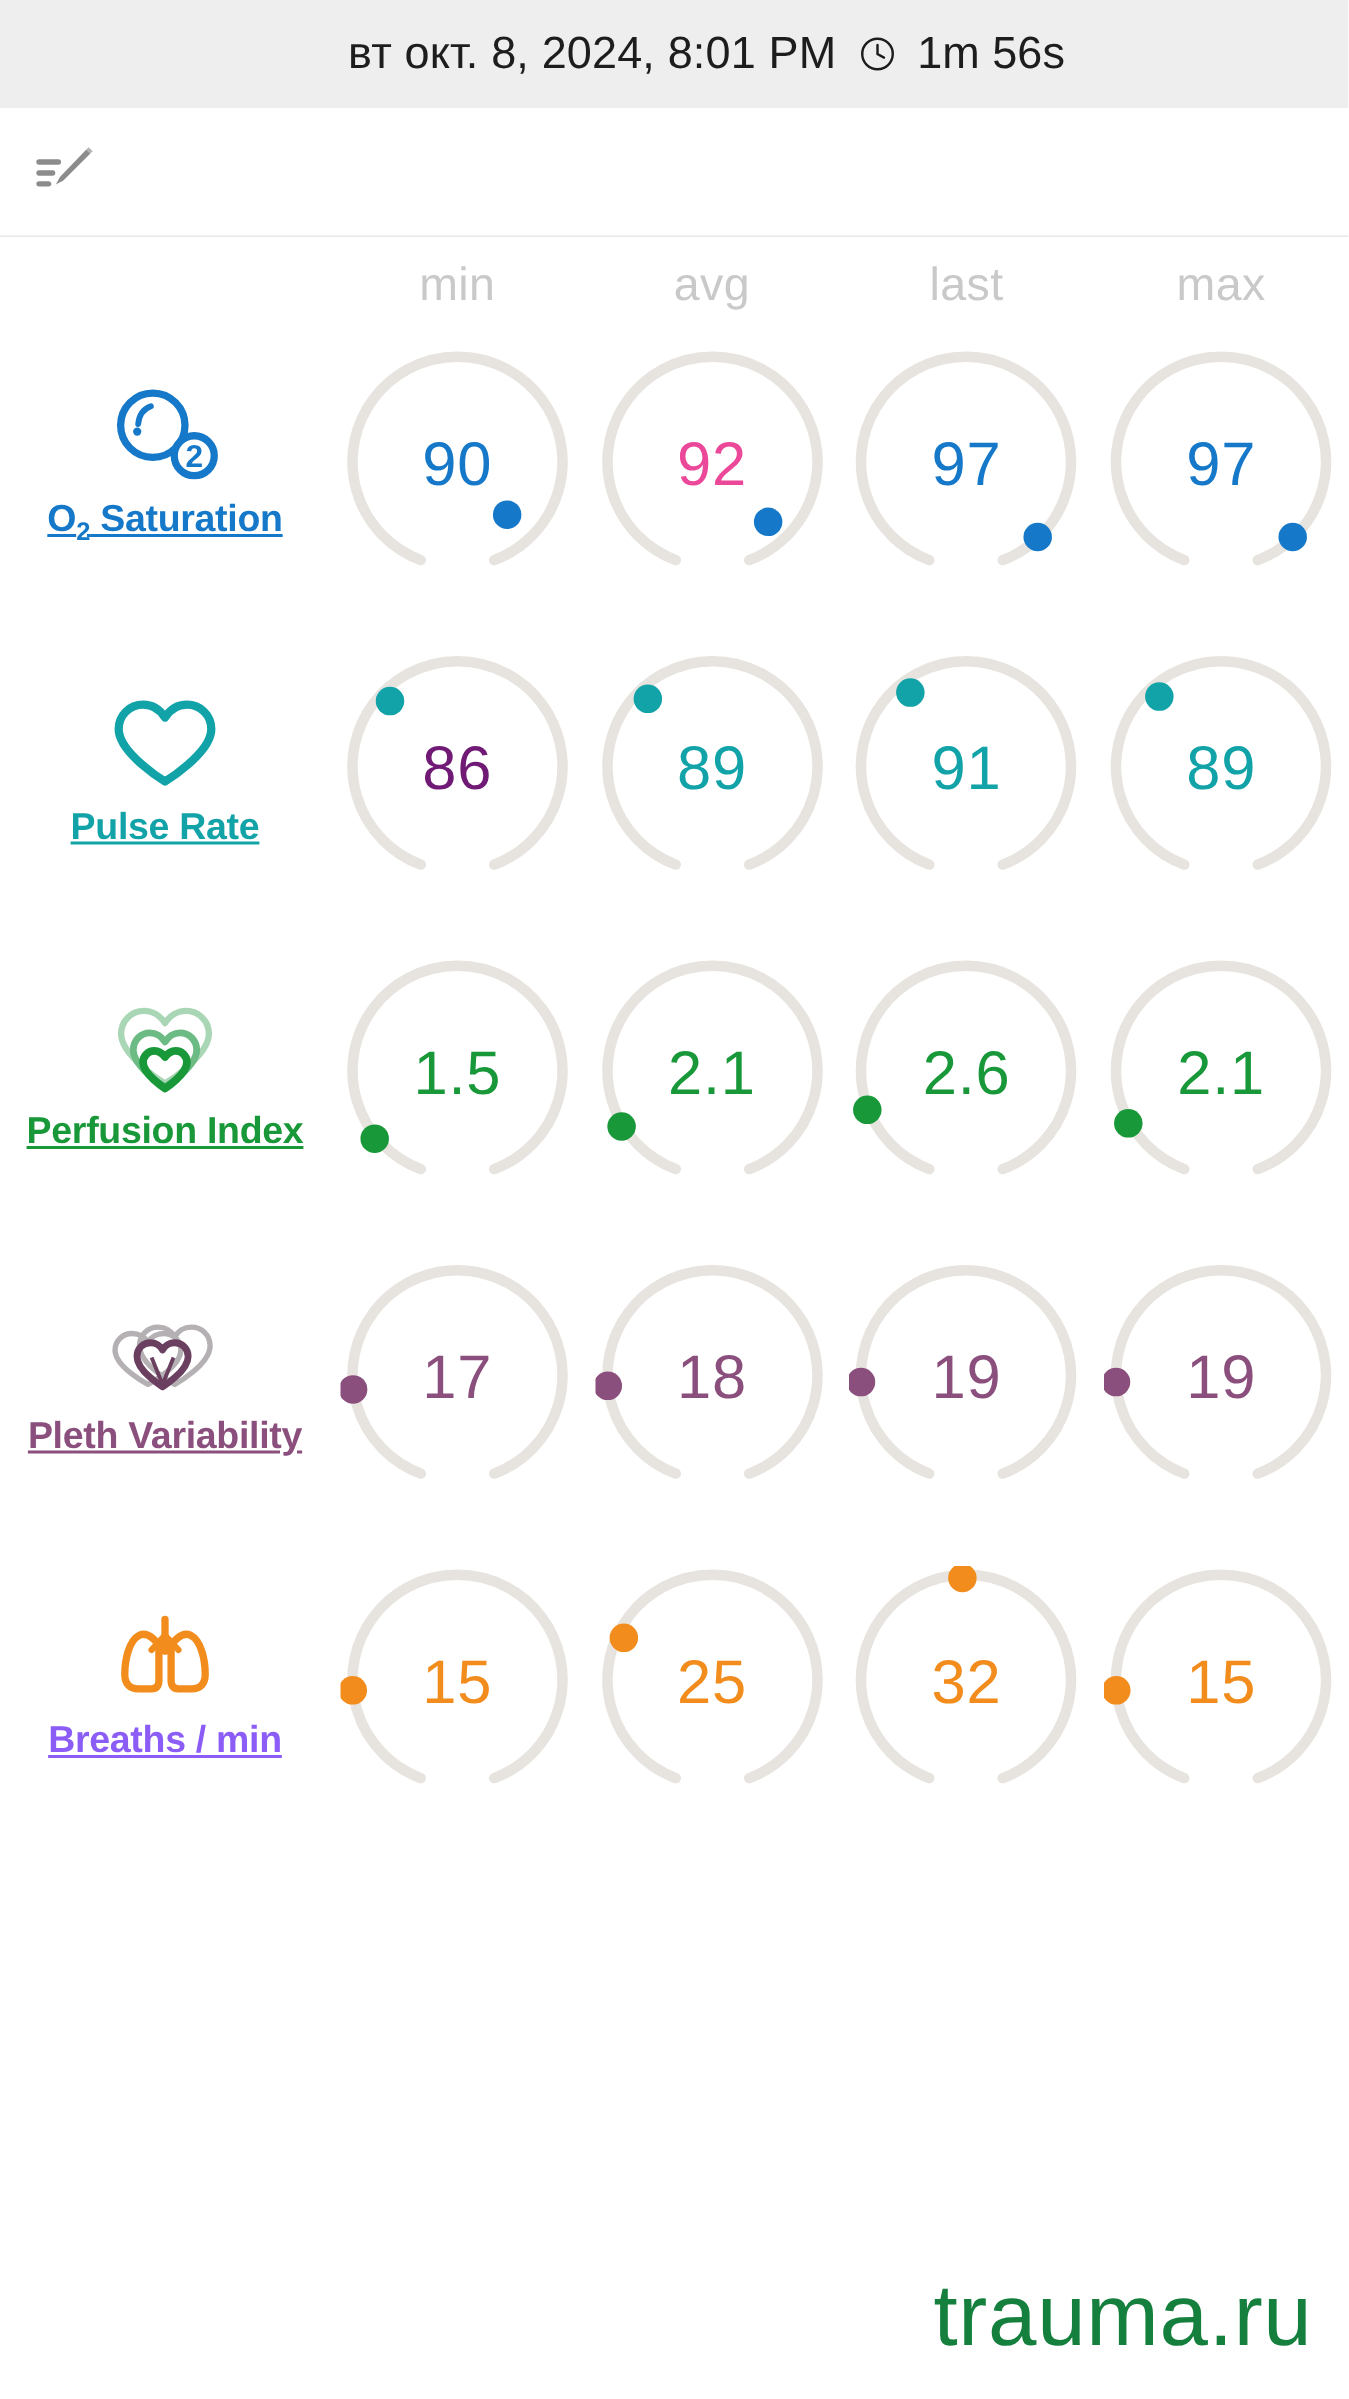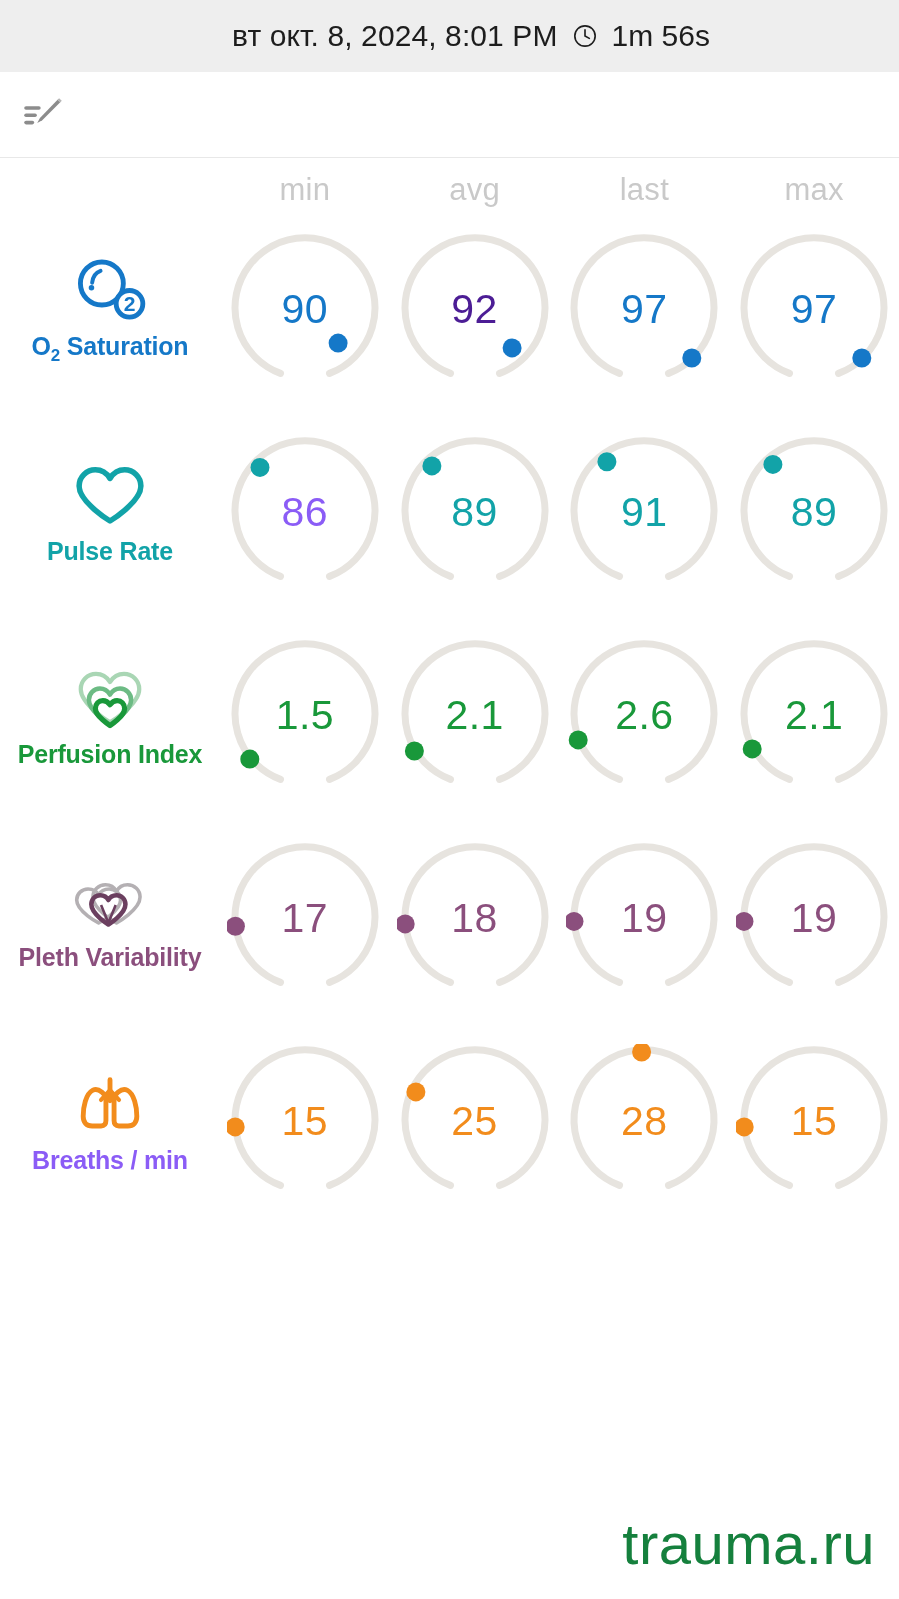--- a/index.html
+++ b/index.html
@@ -97,20 +97,21 @@
     width: 78px;
     height: 72px;
     display: block;
   }
   .metric-name {
     margin-top: 6px;
     font-size: 25px;
     font-weight: bold;
     white-space: nowrap;
     letter-spacing: -0.2px;
+    text-decoration: underline;
   }
   .metric-name .sub {
     font-size: 17px;
     vertical-align: sub;
   }
 
   .gauges {
     flex: 1 1 auto;
     display: flex;
   }
@@ -218,21 +219,21 @@
           </svg>
           <div class="gauge-value" style="color:#1578c8">90</div>
         </div>
       </div>
       <div class="gauge-cell">
         <div class="gauge">
           <svg viewBox="0 0 156 156">
             <path d="M 53.5 141.4 A 70 70 0 1 1 102.5 141.4" fill="none" stroke="#e7e4df" stroke-width="7" stroke-linecap="round"></path>
             <circle cx="115.1" cy="115.9" r="9.5" fill="#1578c8"></circle>
           </svg>
-          <div class="gauge-value" style="color:#4c1d95">92</div>
+          <div class="gauge-value" style="color:#ec4899">92</div>
         </div>
       </div>
       <div class="gauge-cell">
         <div class="gauge">
           <svg viewBox="0 0 156 156">
             <path d="M 53.5 141.4 A 70 70 0 1 1 102.5 141.4" fill="none" stroke="#e7e4df" stroke-width="7" stroke-linecap="round"></path>
             <circle cx="125.8" cy="126.0" r="9.5" fill="#1578c8"></circle>
           </svg>
           <div class="gauge-value" style="color:#1578c8">97</div>
         </div>
@@ -258,21 +259,21 @@
       </span>
       <span class="metric-name" style="color:#12a3a8">Pulse Rate</span>
     </div>
     <div class="gauges">
       <div class="gauge-cell">
         <div class="gauge">
           <svg viewBox="0 0 156 156">
             <path d="M 53.5 141.4 A 70 70 0 1 1 102.5 141.4" fill="none" stroke="#e7e4df" stroke-width="7" stroke-linecap="round"></path>
             <circle cx="33.0" cy="32.4" r="9.5" fill="#12a3a8"></circle>
           </svg>
-          <div class="gauge-value" style="color:#8b5cf6">86</div>
+          <div class="gauge-value" style="color:#701a75">86</div>
         </div>
       </div>
       <div class="gauge-cell">
         <div class="gauge">
           <svg viewBox="0 0 156 156">
             <path d="M 53.5 141.4 A 70 70 0 1 1 102.5 141.4" fill="none" stroke="#e7e4df" stroke-width="7" stroke-linecap="round"></path>
             <circle cx="34.9" cy="30.9" r="9.5" fill="#12a3a8"></circle>
           </svg>
           <div class="gauge-value" style="color:#12a3a8">89</div>
         </div>
@@ -431,21 +432,21 @@
           </svg>
           <div class="gauge-value" style="color:#f28c1c">25</div>
         </div>
       </div>
       <div class="gauge-cell">
         <div class="gauge">
           <svg viewBox="0 0 156 156">
             <path d="M 53.5 141.4 A 70 70 0 1 1 102.5 141.4" fill="none" stroke="#e7e4df" stroke-width="7" stroke-linecap="round"></path>
             <circle cx="75.6" cy="8.0" r="9.5" fill="#f28c1c"></circle>
           </svg>
-          <div class="gauge-value" style="color:#f28c1c">28</div>
+          <div class="gauge-value" style="color:#f28c1c">32</div>
         </div>
       </div>
       <div class="gauge-cell">
         <div class="gauge">
           <svg viewBox="0 0 156 156">
             <path d="M 53.5 141.4 A 70 70 0 1 1 102.5 141.4" fill="none" stroke="#e7e4df" stroke-width="7" stroke-linecap="round"></path>
             <circle cx="8.2" cy="82.9" r="9.5" fill="#f28c1c"></circle>
           </svg>
           <div class="gauge-value" style="color:#f28c1c">15</div>
         </div>

